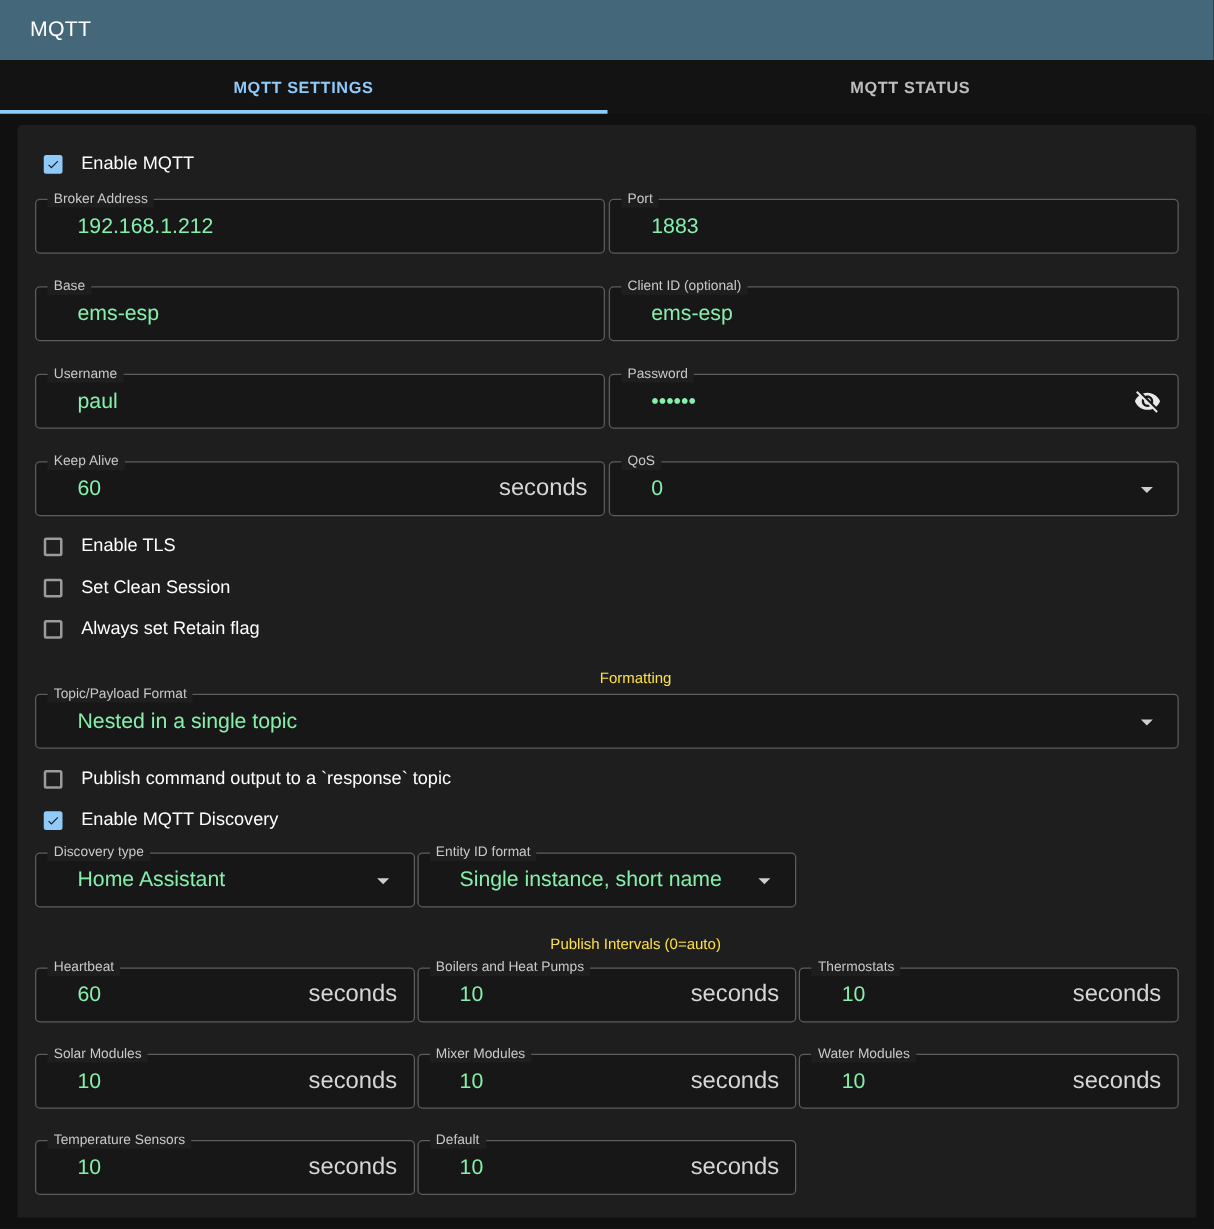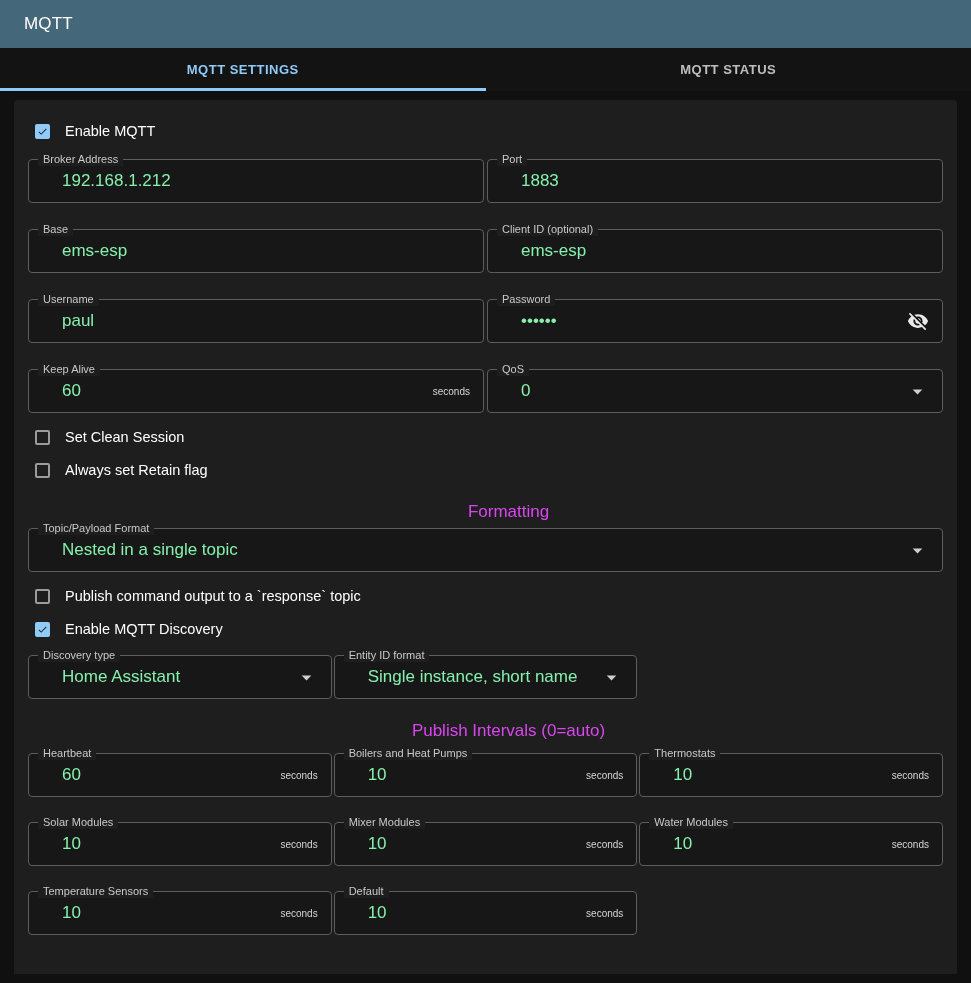--- a/index.html
+++ b/index.html
@@ -61,27 +61,27 @@
     position:relative; height:44px; margin-top:6px;
     background:#171717; border:1px solid #5d5d5d; border-radius:4px;
     display:flex; align-items:center; padding:0 13px; cursor:text;
   }
   .field > label {
     position:absolute; top:-7px; left:9px; padding:0 5px;
     font-size:11px; line-height:13px; color:#c9c9c9; background:#1e1e1e;
     white-space:nowrap; cursor:default;
   }
   .field .val { font-size:17px; color:#86efac;margin-left:20px; }
-  .field .suffix { margin-left:auto; font-size:10px; color:#d6d6d6; }
+  .field .suffix { margin-left:auto; font-size:19px; color:#d6d6d6; }
   .field .caret { margin-left:auto; width:23px; height:23px; fill:#cfcfcf; flex:none; }
   .field .eye { margin-left:auto; width:22px; height:22px; fill:#eaeaea; flex:none; cursor:pointer; }
   .field.select { cursor:pointer; }
 
   
-  .heading { color:#d946ef; font-size:17px; font-weight:400;margin-left:46px; }
+  .heading { color:#fde047; font-size:12px; font-weight:400;margin-left:46px; }
   .heading.h1 { margin-top:23px; }
   .heading.h2 { margin-top:22px; }
 </style>
 </head>
 <body>
 
 <div class="appbar">
   <span class="title">MQTT</span>
 </div>
 
@@ -150,20 +150,26 @@
     </div>
     <div class="field select">
       <label>QoS</label>
       <span class="val">0</span>
       <svg class="caret" viewBox="0 0 24 24">
           <path d="M7 10l5 5 5-5z"></path>
         </svg>
     </div>
   </div>
 
+  <div class="cbrow spaced">
+    <span class="cb">
+      
+    </span>
+    <span class="cblabel">Enable TLS</span>
+  </div>
   <div class="cbrow spaced">
     <span class="cb">
       
     </span>
     <span class="cblabel">Set Clean Session</span>
   </div>
   <div class="cbrow spaced">
     <span class="cb">
       
     </span>

